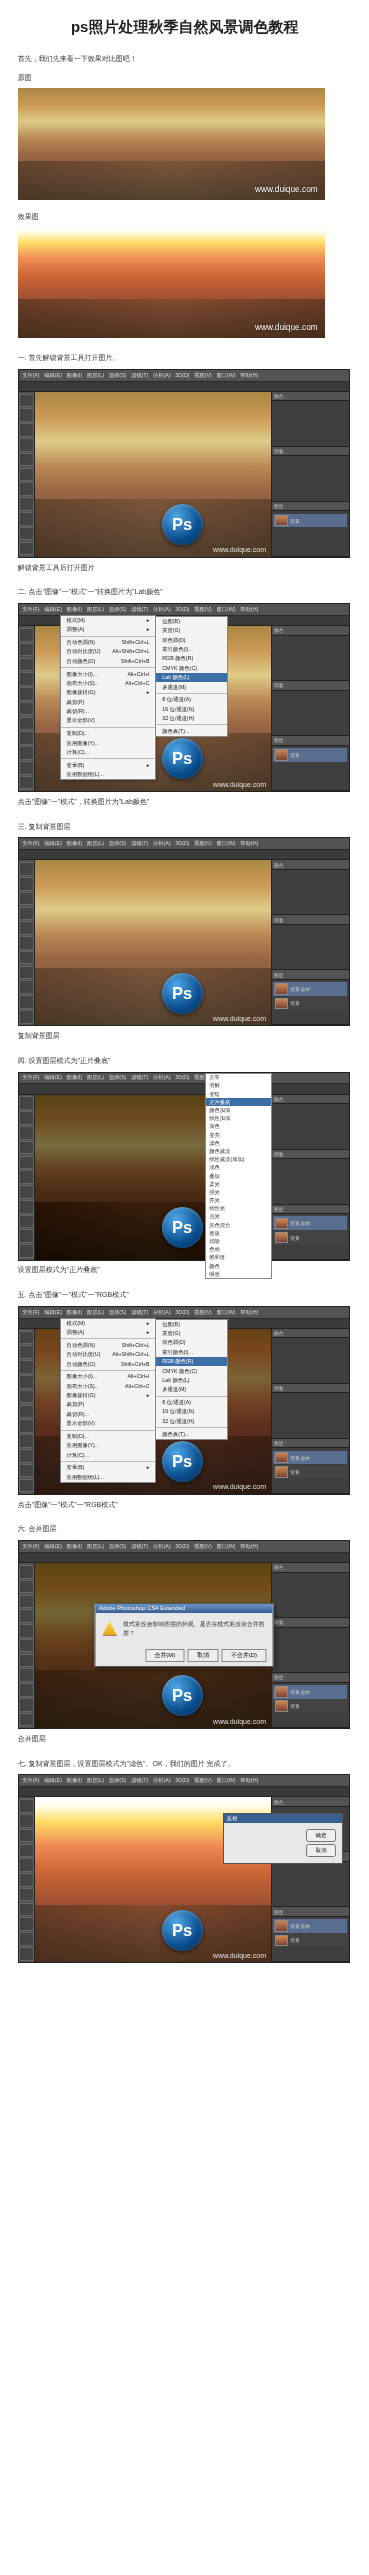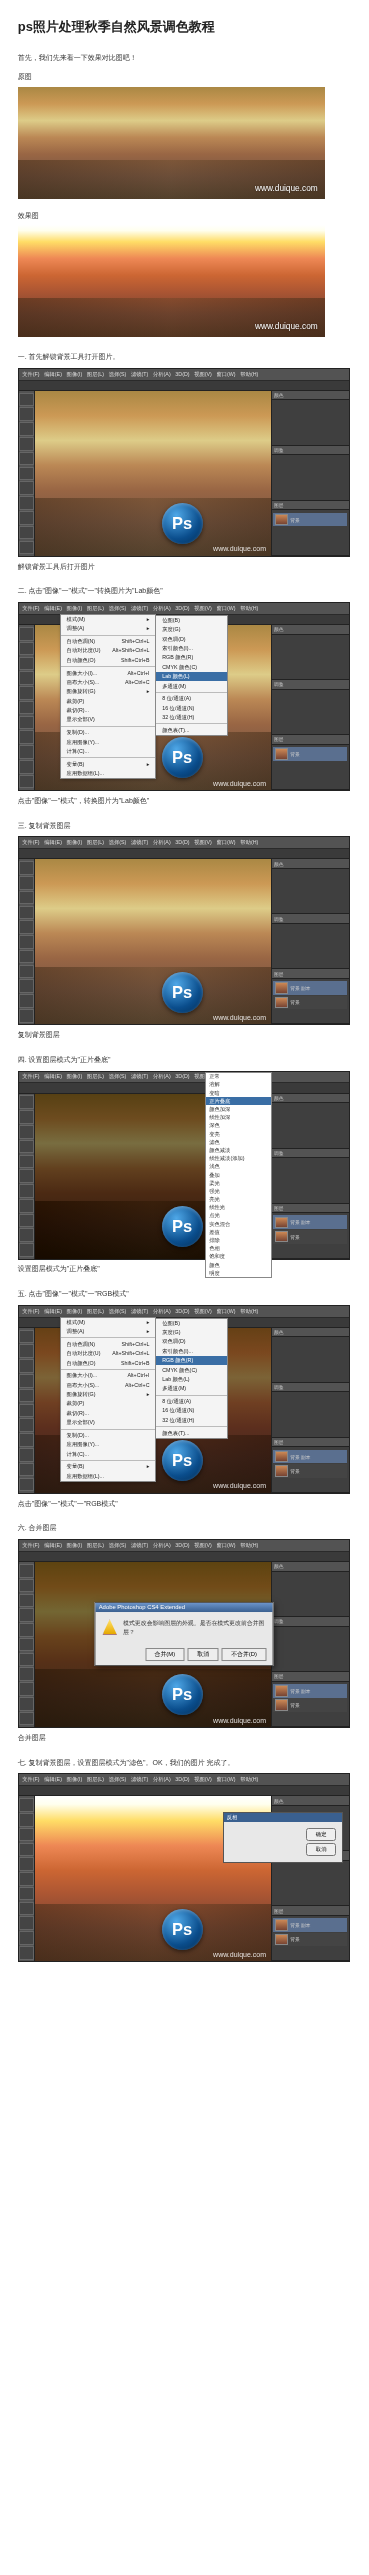--- a/index.html
+++ b/index.html
@@ -5,22 +5,22 @@
   body {
     margin: 0;
     padding: 11.8px 17.7px;
     font-family: "Microsoft YaHei", SimSun, sans-serif;
     font-size: 7px;
     color: #333;
     background: #fff;
     width: 334px;
   }
   h1.title {
-    text-align: left;
-    font-size: 13px;
+    text-align: center;
+    font-size: 15px;
     font-weight: bold;
     margin: 5.9px 0 17.7px;
     color: #222;
   }
   .intro {
     font-size: 7px;
     margin: 11.8px 0 5.9px;
   }
   .label {
     font-size: 7px;

